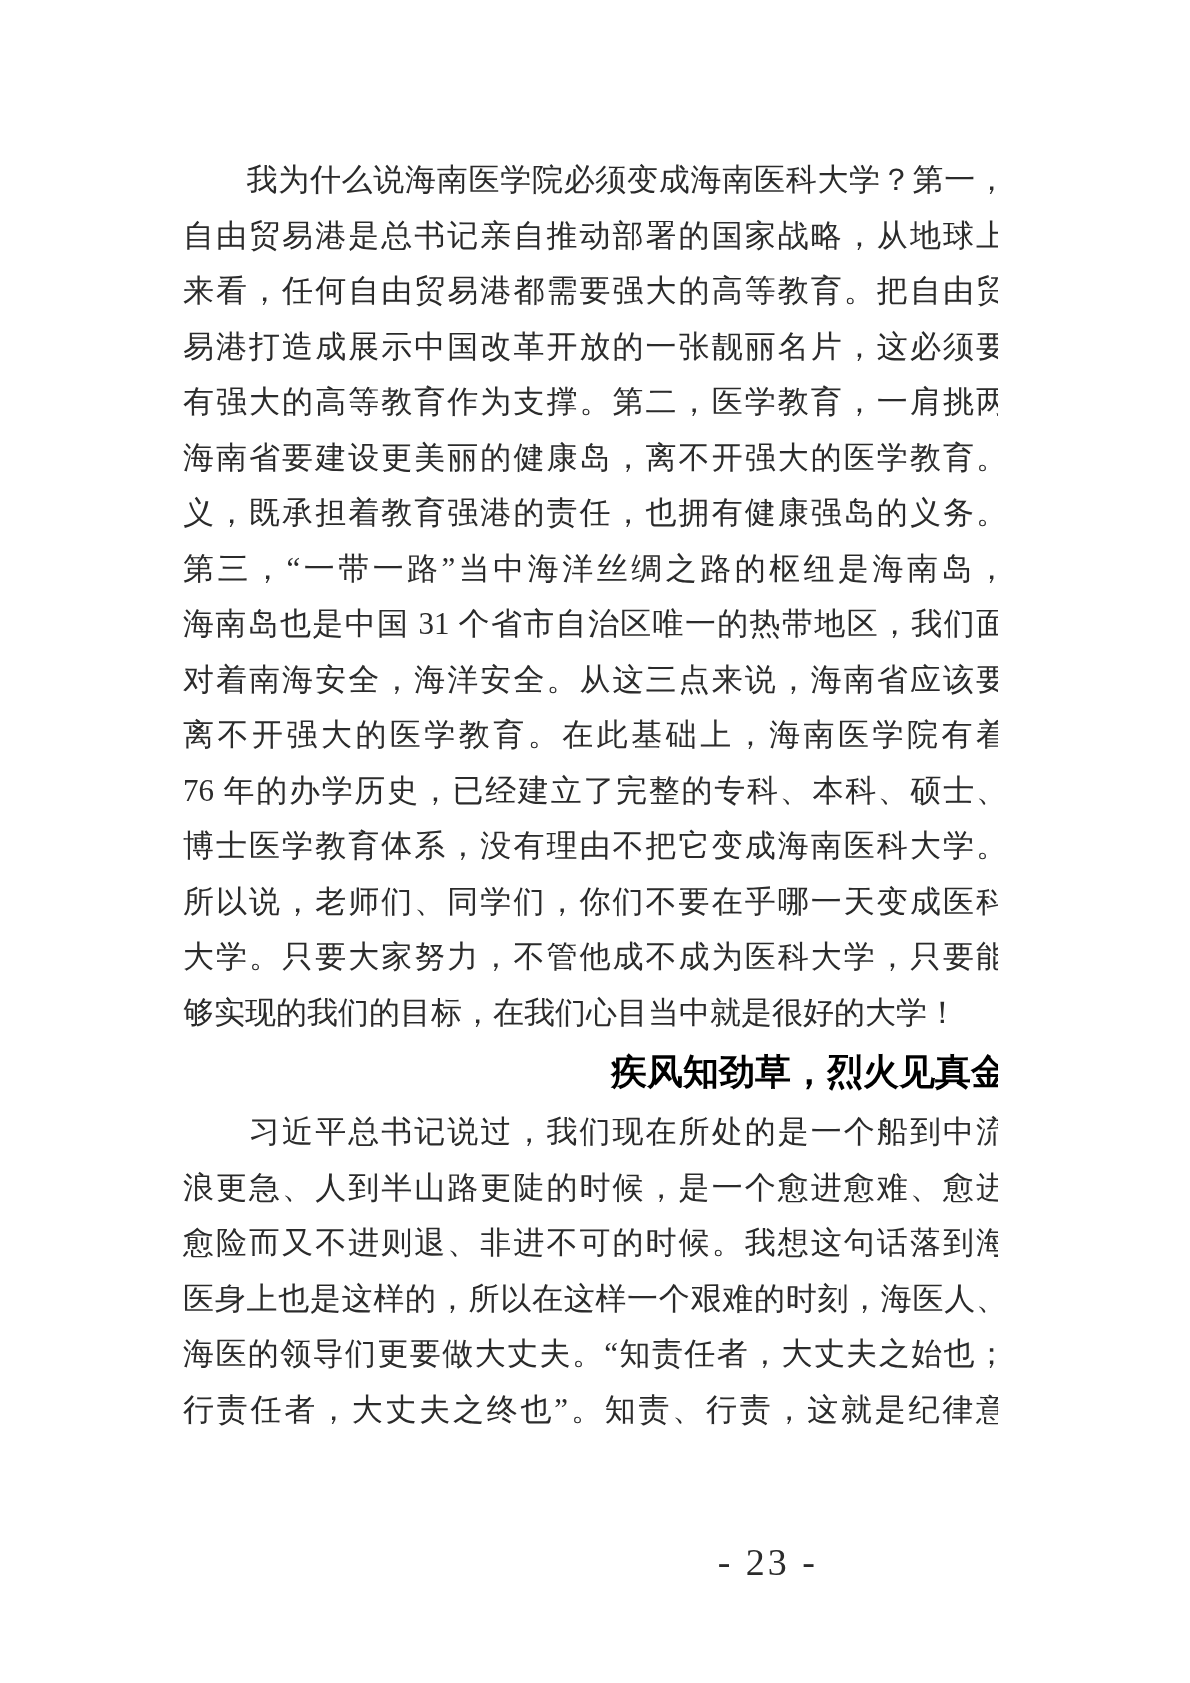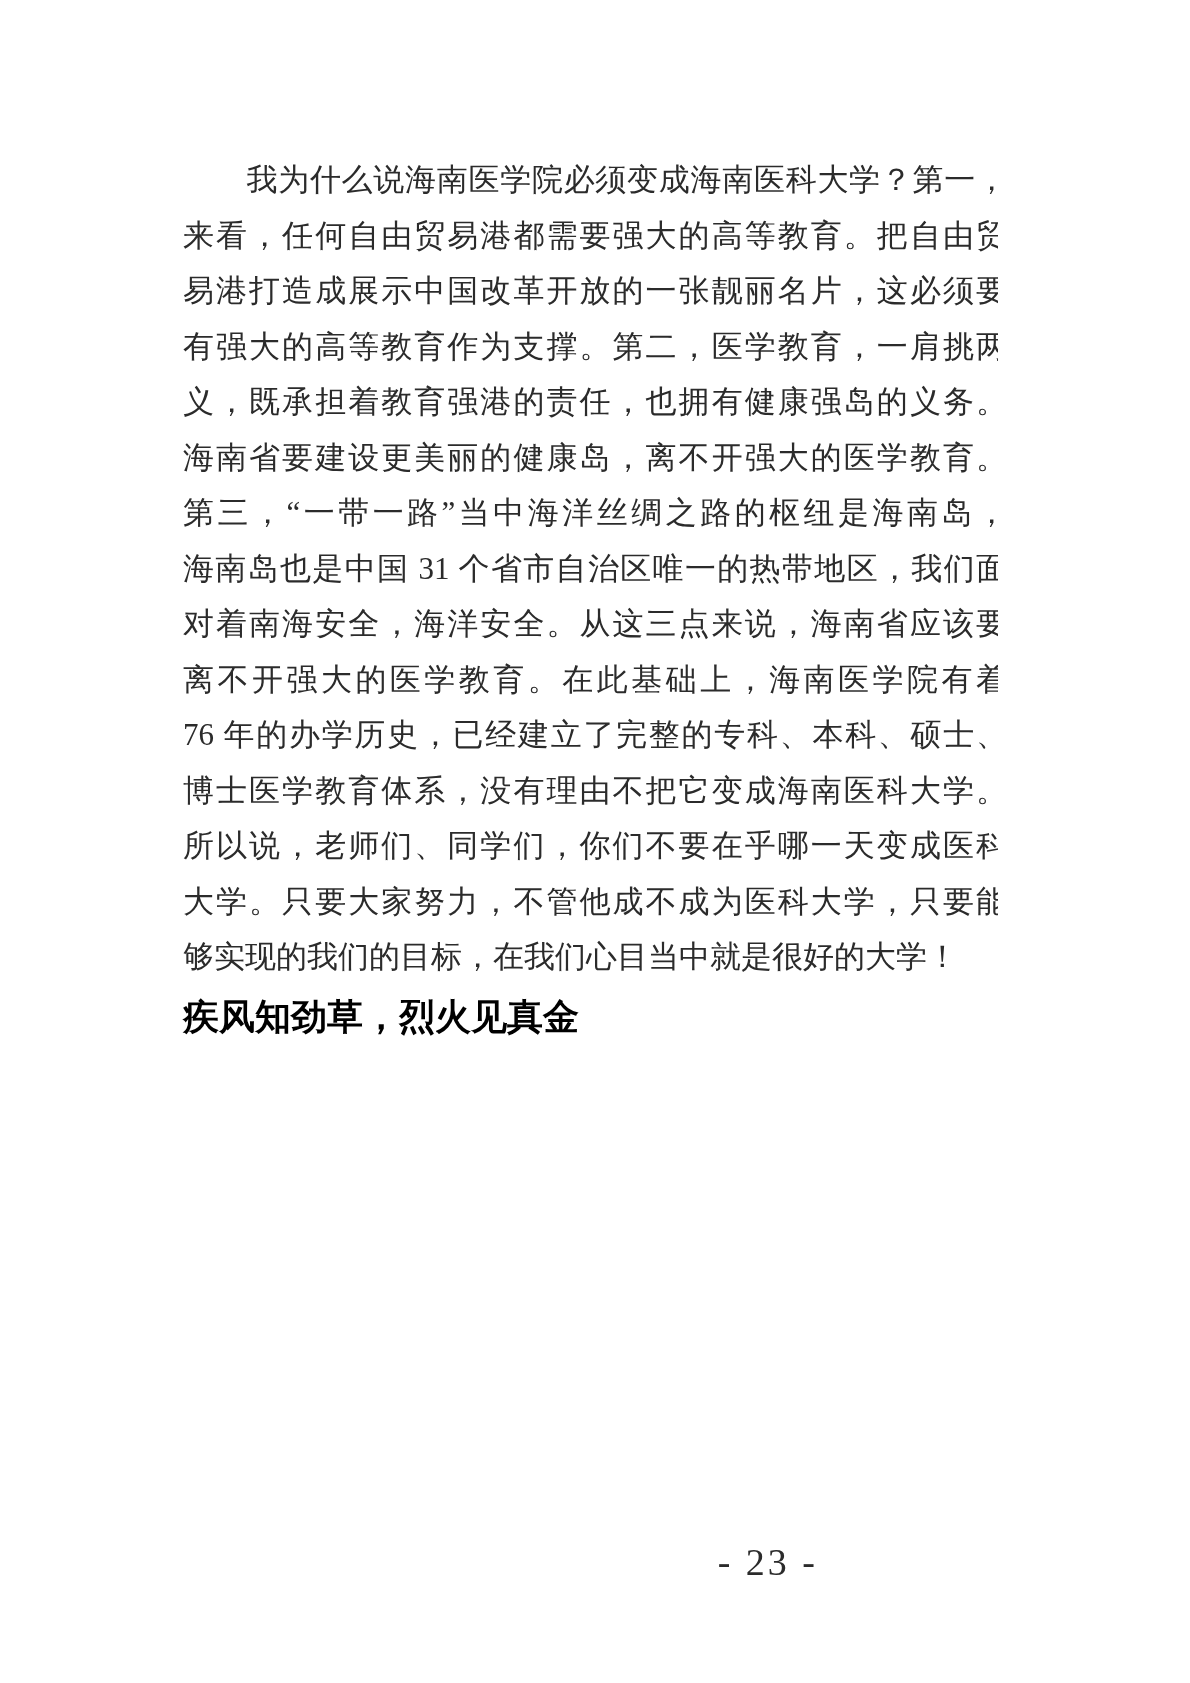--- a/index.html
+++ b/index.html
@@ -38,21 +38,21 @@
   
   .para.para-ends .line:last-child {
     text-align-last: left;
   }
   .section-heading {
     font-family: "Liberation Sans", "DejaVu Sans", sans-serif;
     font-weight: bold;
     font-size: 36px;
     line-height: 64px;
     height: 64px;
-    text-align: left;
+    text-align: right;
     color: var(--heading-color, #000000);
     margin: 0;
   }
   .footer-pagenum {
     position: absolute;
     top: 1544px;
     right: 180px;
     font-size: 38px;
     line-height: 36px;
     color: var(--body-color, #2b2b2b);
@@ -61,35 +61,44 @@
   }
 </style>
 </head>
 <body>
 
 <div class="page" style="--bg: #ffffff; --body-color: #2b2b2b; --heading-color: #000000;">
   <div class="content">
 
     <div class="para para-ends">
         <div class="line">　　我为什么说海南医学院必须变成海南医科大学？第一，</div>
+        <div class="line">自由贸易港是总书记亲自推动部署的国家战略，从地球上</div>
         <div class="line">来看，任何自由贸易港都需要强大的高等教育。把自由贸</div>
         <div class="line">易港打造成展示中国改革开放的一张靓丽名片，这必须要</div>
         <div class="line">有强大的高等教育作为支撑。第二，医学教育，一肩挑两</div>
+        <div class="line">海南省要建设更美丽的健康岛，离不开强大的医学教育。</div>
         <div class="line">义，既承担着教育强港的责任，也拥有健康强岛的义务。</div>
-        <div class="line">海南省要建设更美丽的健康岛，离不开强大的医学教育。</div>
         <div class="line">第三，“一带一路”当中海洋丝绸之路的枢纽是海南岛，</div>
         <div class="line">海南岛也是中国 31 个省市自治区唯一的热带地区，我们面</div>
         <div class="line">对着南海安全，海洋安全。从这三点来说，海南省应该要</div>
         <div class="line">离不开强大的医学教育。在此基础上，海南医学院有着</div>
         <div class="line">76 年的办学历史，已经建立了完整的专科、本科、硕士、</div>
         <div class="line">博士医学教育体系，没有理由不把它变成海南医科大学。</div>
         <div class="line">所以说，老师们、同学们，你们不要在乎哪一天变成医科</div>
         <div class="line">大学。只要大家努力，不管他成不成为医科大学，只要能</div>
         <div class="line">够实现的我们的目标，在我们心目当中就是很好的大学！</div>
       </div>
 
     <h2 class="section-heading">疾风知劲草，烈火见真金</h2>
 
+    <div class="para">
+        <div class="line">　　习近平总书记说过，我们现在所处的是一个船到中流</div>
+        <div class="line">浪更急、人到半山路更陡的时候，是一个愈进愈难、愈进</div>
+        <div class="line">愈险而又不进则退、非进不可的时候。我想这句话落到海</div>
+        <div class="line">医身上也是这样的，所以在这样一个艰难的时刻，海医人、</div>
+        <div class="line">海医的领导们更要做大丈夫。“知责任者，大丈夫之始也；</div>
+        <div class="line">行责任者，大丈夫之终也”。知责、行责，这就是纪律意</div>
+      </div>
 
   </div>
 
   <div class="footer-pagenum">- 23 -</div>
 </div>
 
 </body></html>

